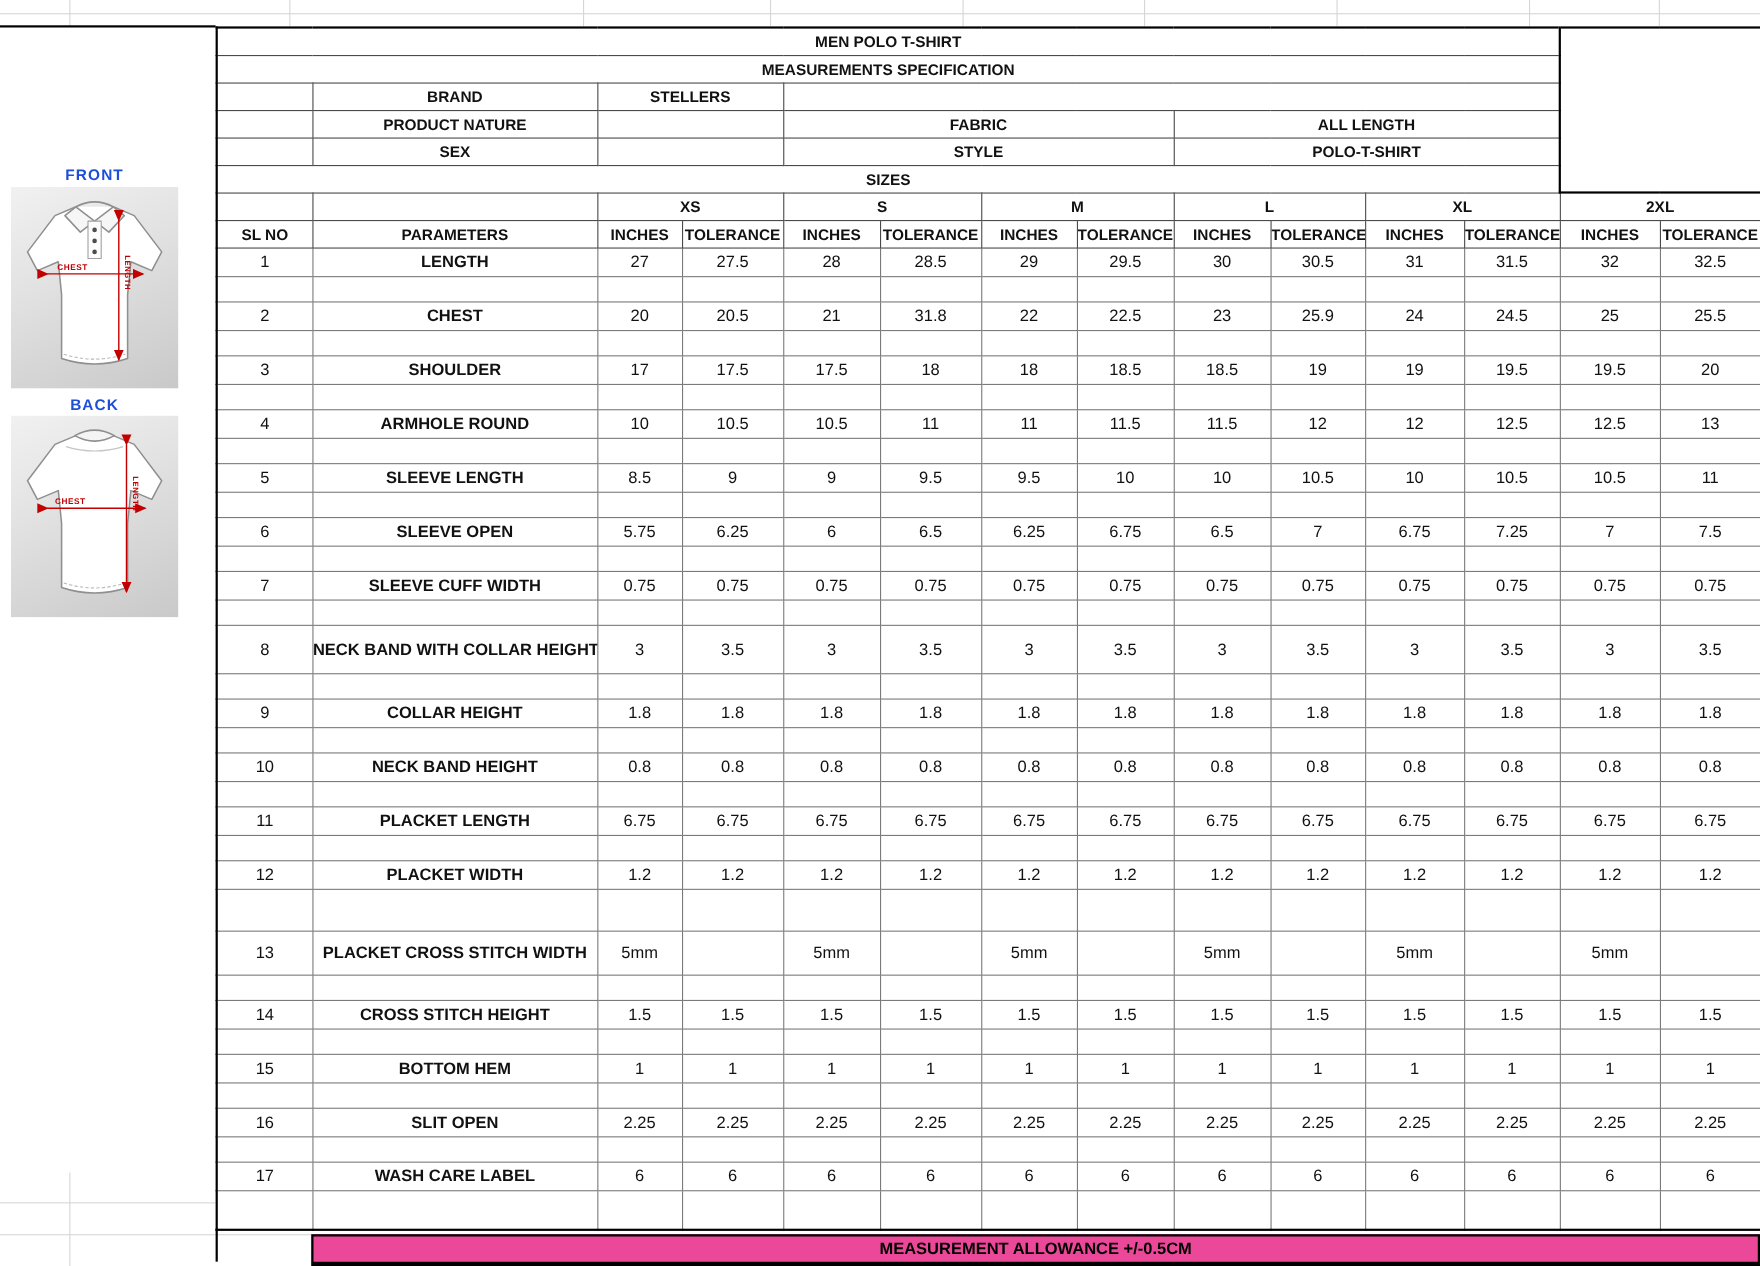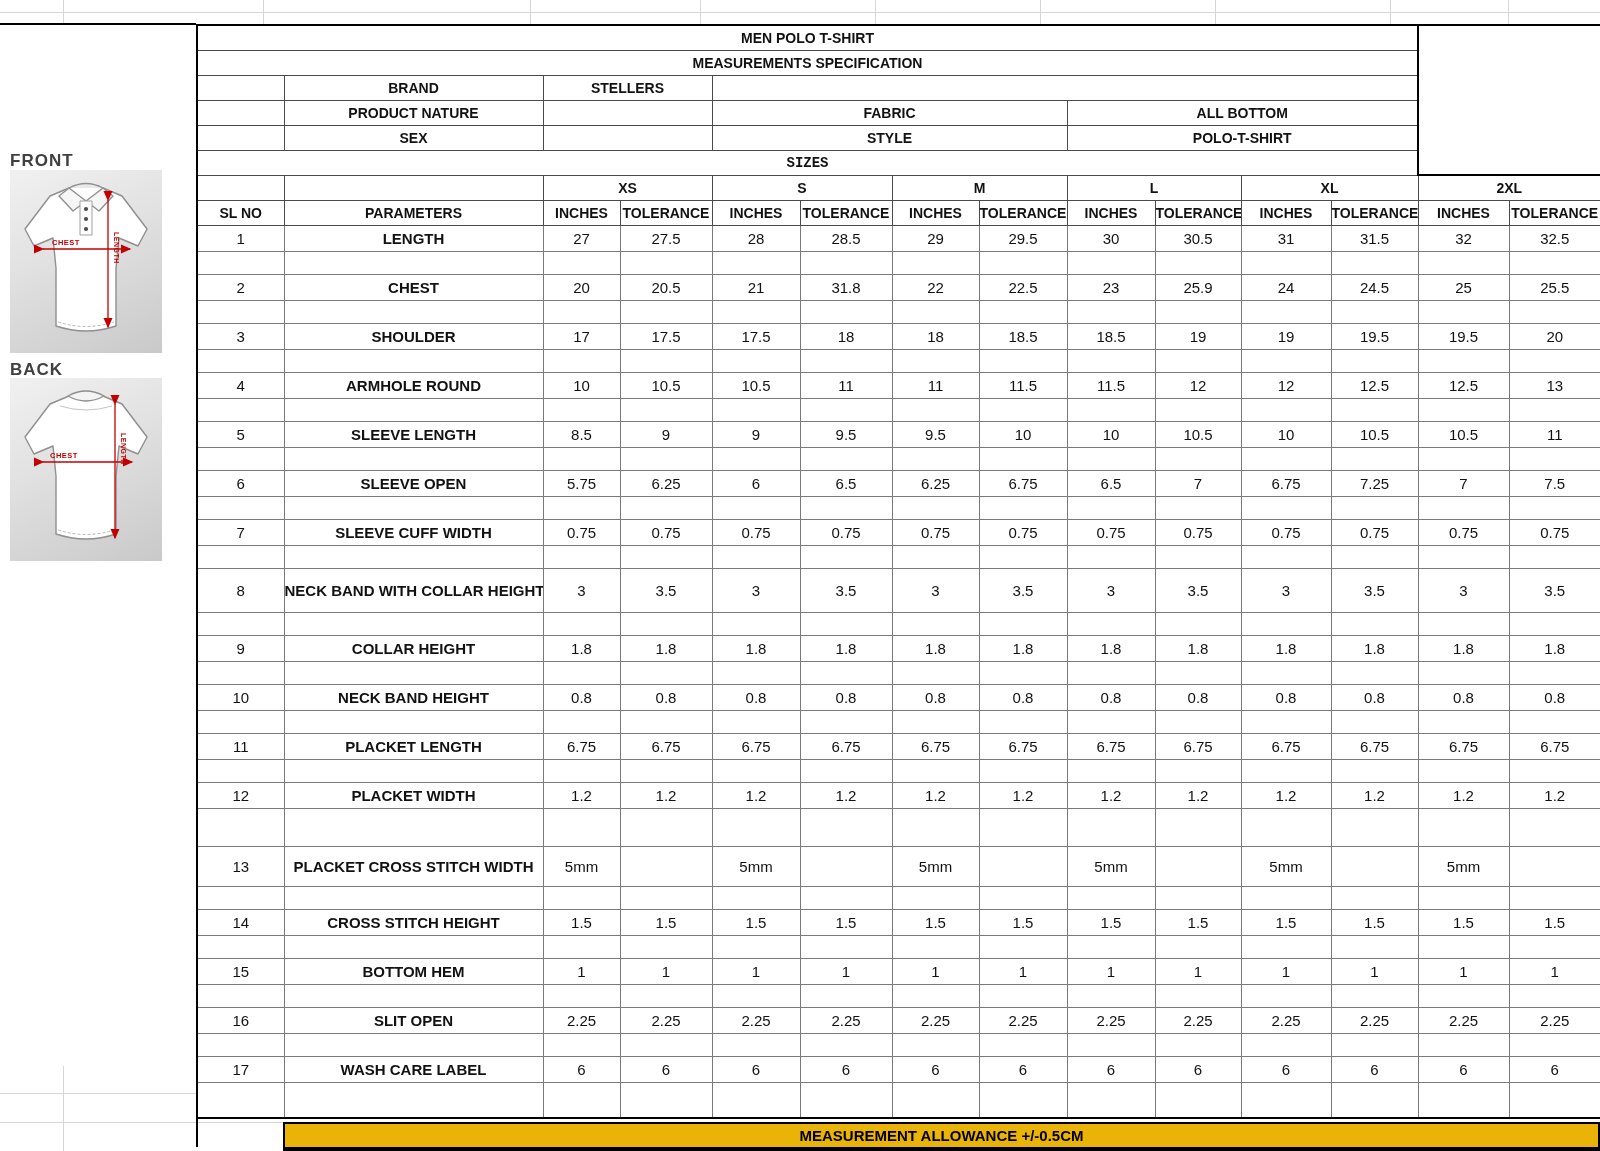--- a/index.html
+++ b/index.html
@@ -6,56 +6,56 @@
   body { font-family:"Liberation Sans","DejaVu Sans",sans-serif; background:#fff; }
   #stage { position:relative; width:1600px; height:1151px; background:#fff; overflow:hidden; color:#111; }
 
   
   .gl { position:absolute; background:#d6d6d6; }
   .gl.h { height:1px; }
   .gl.v { width:1px; }
   .blackline { position:absolute; background:#000; }
 
   
-  .diagram-caption { position:absolute; width:152px; font-size:17px; font-weight:bold; letter-spacing:1px; color:#404040; }
+  .diagram-caption { position:absolute; width:152px; text-align:center; font-size:14px; font-weight:bold; letter-spacing:1px; color:#1d4ed8; }
   .diagram-box { position:absolute; left:10px; width:152px; height:183px;
     background:linear-gradient(155deg,#f1f1f1 0%,#e2e2e2 40%,#c9c9c9 100%); }
   .diagram-box svg { display:block; }
 
   
   table#spec { position:absolute; left:196px; top:24px; width:1404px;
     border-collapse:collapse; table-layout:fixed; }
   #spec td { border:1px solid #7a7a7a; text-align:center; vertical-align:middle;
     overflow:hidden; white-space:nowrap; font-size:15px; padding:0; }
   #spec thead td { border-color:#4a4a4a; font-weight:bold; font-size:14px; }
   #spec thead tr { height:25px; }
   #spec { border:2px solid #000; }
   td.title-cell { font-size:15px;margin-top:48px; }
   td.corner-box { border-left:2px solid #000 !important; border-bottom:2px solid #000 !important; background:#fff; }
-  tr.sizes-row td { border-top:2px solid #333; border-bottom:2px solid #333;font-family:Liberation Mono, monospace; }
+  tr.sizes-row td { border-top:2px solid #333; border-bottom:2px solid #333; }
   tr.colhead-row td { border-bottom:2px solid #333; font-size:14px;margin-left:20px; }
   tr.colhead-row td.tol-h, tr.colhead-row td.in-h { font-weight:normal; }
   td.grp { border-left-width:2px; border-left-color:#333; }
 
   tbody tr.param { height:26px; }
   tbody tr.spacer { height:23px; }
   tbody tr.param td { border-top:2px solid #4d4d4d; border-bottom:1px solid #3a3a3a; }
   tbody tr.spacer td { border-top:1px solid #9a9a9a; border-bottom:1px solid #9a9a9a; }
   tbody td.pname { font-weight:bold; font-size:13.5px; }
   tbody td.sl { font-size:14px; }
   tbody tr:nth-of-type(15) { height:44px; }   
   tbody tr:nth-of-type(24) { height:38px; }   
   tbody tr:nth-of-type(25) { height:40px; }   
   tbody tr:nth-of-type(25) td.val { text-align:left; padding-left:5px;margin-left:36px; }
   tbody tr:nth-of-type(34) { height:36px; }   
   tbody tr:nth-of-type(34) td { border-bottom:3px solid #222; }
 
   
   #allowance { position:absolute; left:283px; top:1122px; width:1317px; height:29px;
-    border:2px solid #000; border-bottom-width:4px; background:#eab308;
+    border:2px solid #000; border-bottom-width:4px; background:#ec4899;
     display:flex; align-items:center; justify-content:center;
     font-weight:bold; font-size:15px; color:#000; }
 
   .arrow-label { font-weight:bold; letter-spacing:0.5px; }
 </style>
 </head>
 <body>
 
 <div id="stage">
 
@@ -159,21 +159,21 @@
         <td></td>
         <td>BRAND</td>
         <td colspan="2">STELLERS</td>
         <td colspan="8"></td>
       </tr>
       <tr>
         <td></td>
         <td>PRODUCT NATURE</td>
         <td colspan="2"></td>
         <td colspan="4">FABRIC</td>
-        <td colspan="4">ALL BOTTOM</td>
+        <td colspan="4">ALL LENGTH</td>
       </tr>
       <tr>
         <td></td>
         <td>SEX</td>
         <td colspan="2"></td>
         <td colspan="4">STYLE</td>
         <td colspan="4">POLO-T-SHIRT</td>
       </tr>
       <tr class="sizes-row">
         <td colspan="12">SIZES</td>

